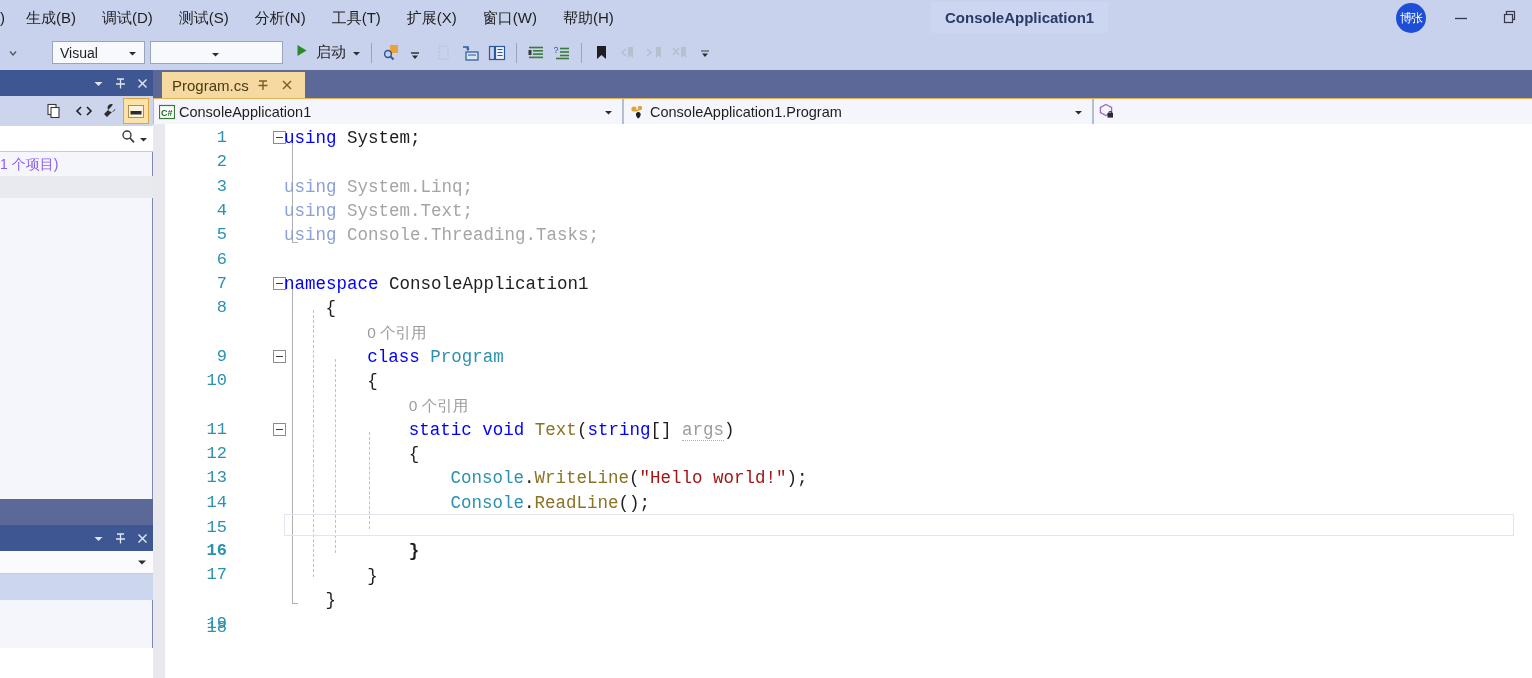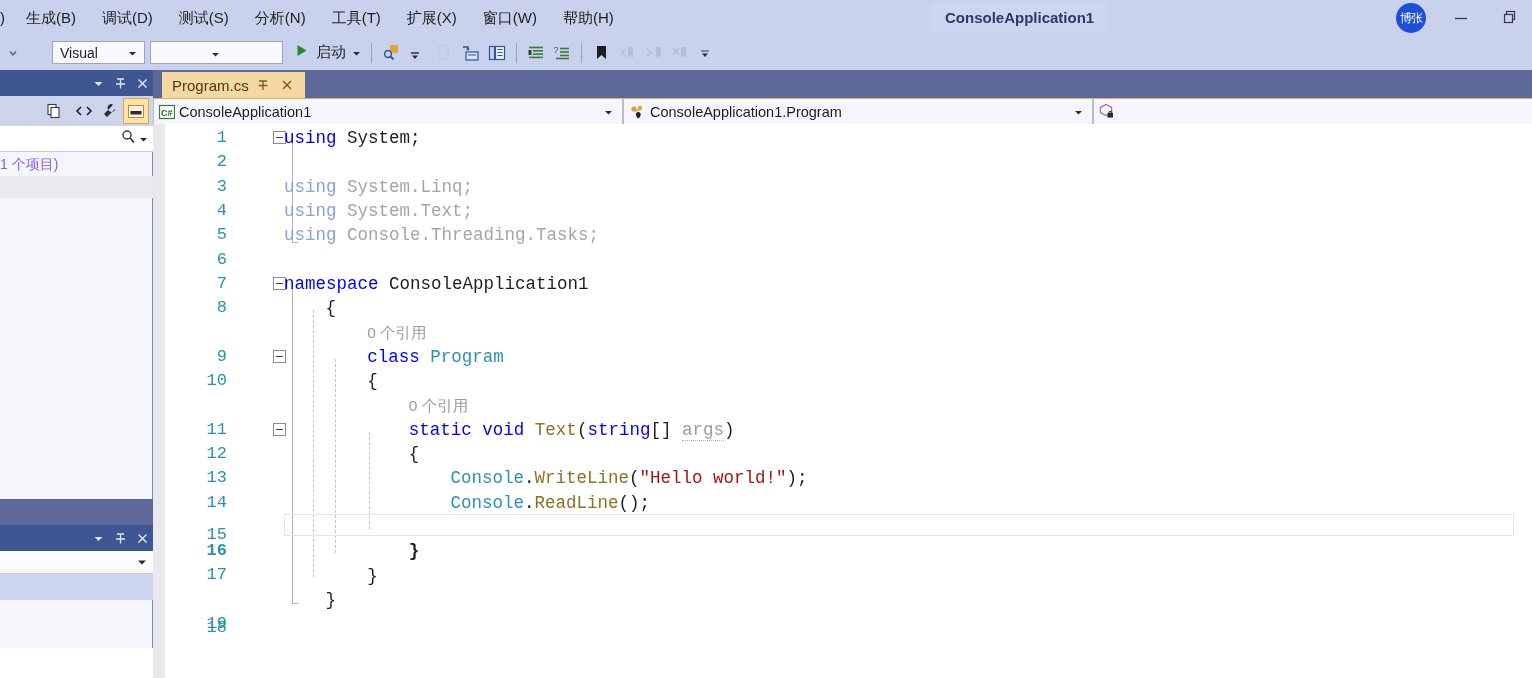--- a/index.html
+++ b/index.html
@@ -684,21 +684,21 @@
           </div>
           <div class="crow" style="top: 342.2px;">
             <div class="lnum" style="top: 2px;">13</div>
             <div class="ctext-line" style="left: 297.4px;"><span class="k-teal">Console</span><span class="k-dark">.</span><span class="k-olive">WriteLine</span><span class="k-dark">(</span><span class="k-red">"Hello world!"</span><span class="k-dark">);</span></div>
           </div>
           <div class="crow" style="top: 366.5px;">
             <div class="lnum" style="top: 2px;">14</div>
             <div class="ctext-line" style="left: 297.4px;"><span class="k-teal">Console</span><span class="k-dark">.</span><span class="k-olive">ReadLine</span><span class="k-dark">();</span></div>
           </div>
           <div class="crow" style="top: 390.8px;">
-            <div class="lnum" style="top: 10px; text-align: right;">15</div>
+            <div class="lnum" style="top: 3px; text-align: right;">15</div>
           </div>
           <div class="crow" style="top: 415.1px; font-weight: bold;">
             <div class="lnum" style="top: 2px;">16</div>
             <div class="ctext-line" style="left: 255.8px;"><span class="k-dark">}</span></div>
           </div>
           <div class="crow" style="top: 439.4px;">
             <div class="lnum" style="top: 2px;">17</div>
             <div class="ctext-line" style="left: 214.2px;"><span class="k-dark">}</span></div>
           </div>
           <div class="crow" style="top: 463.7px;">

